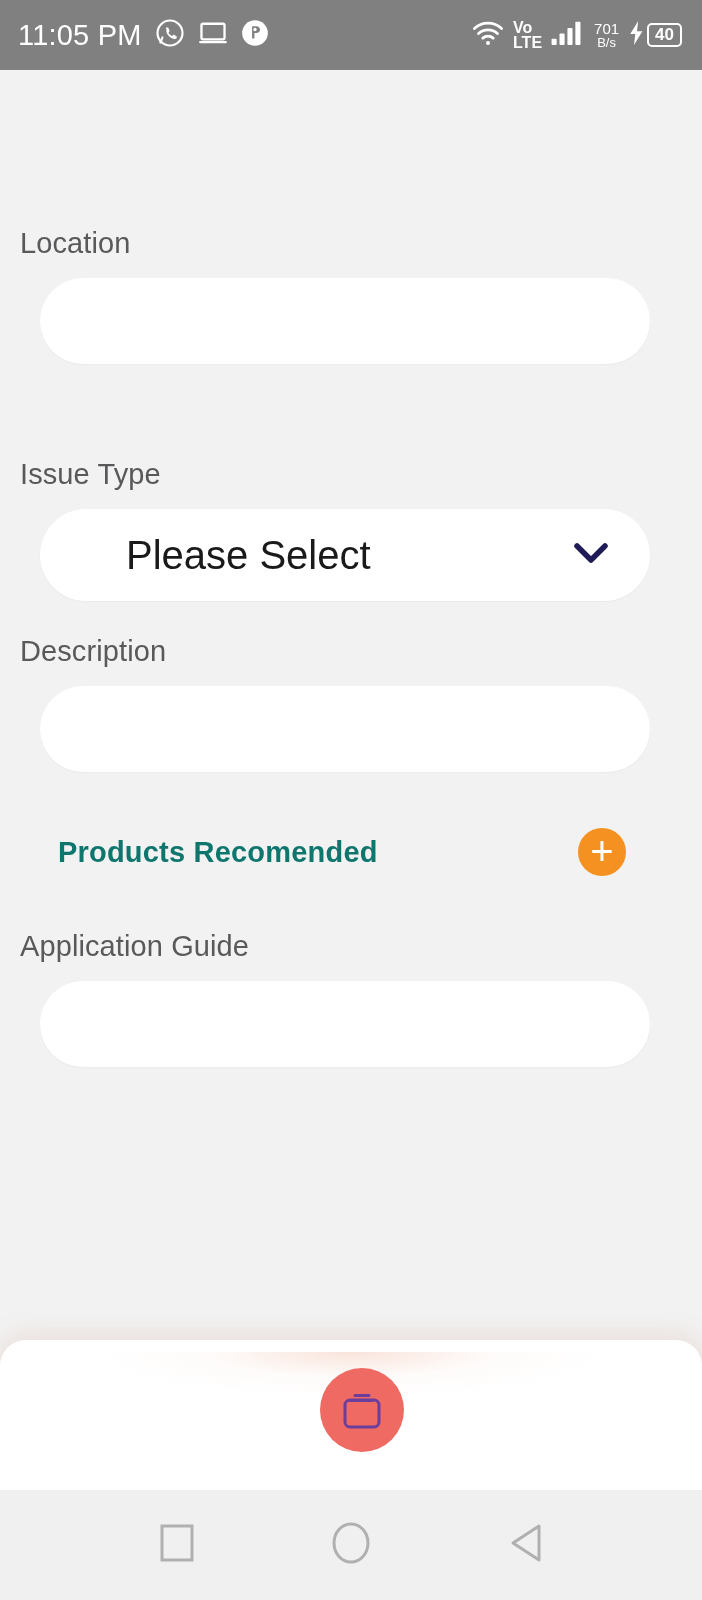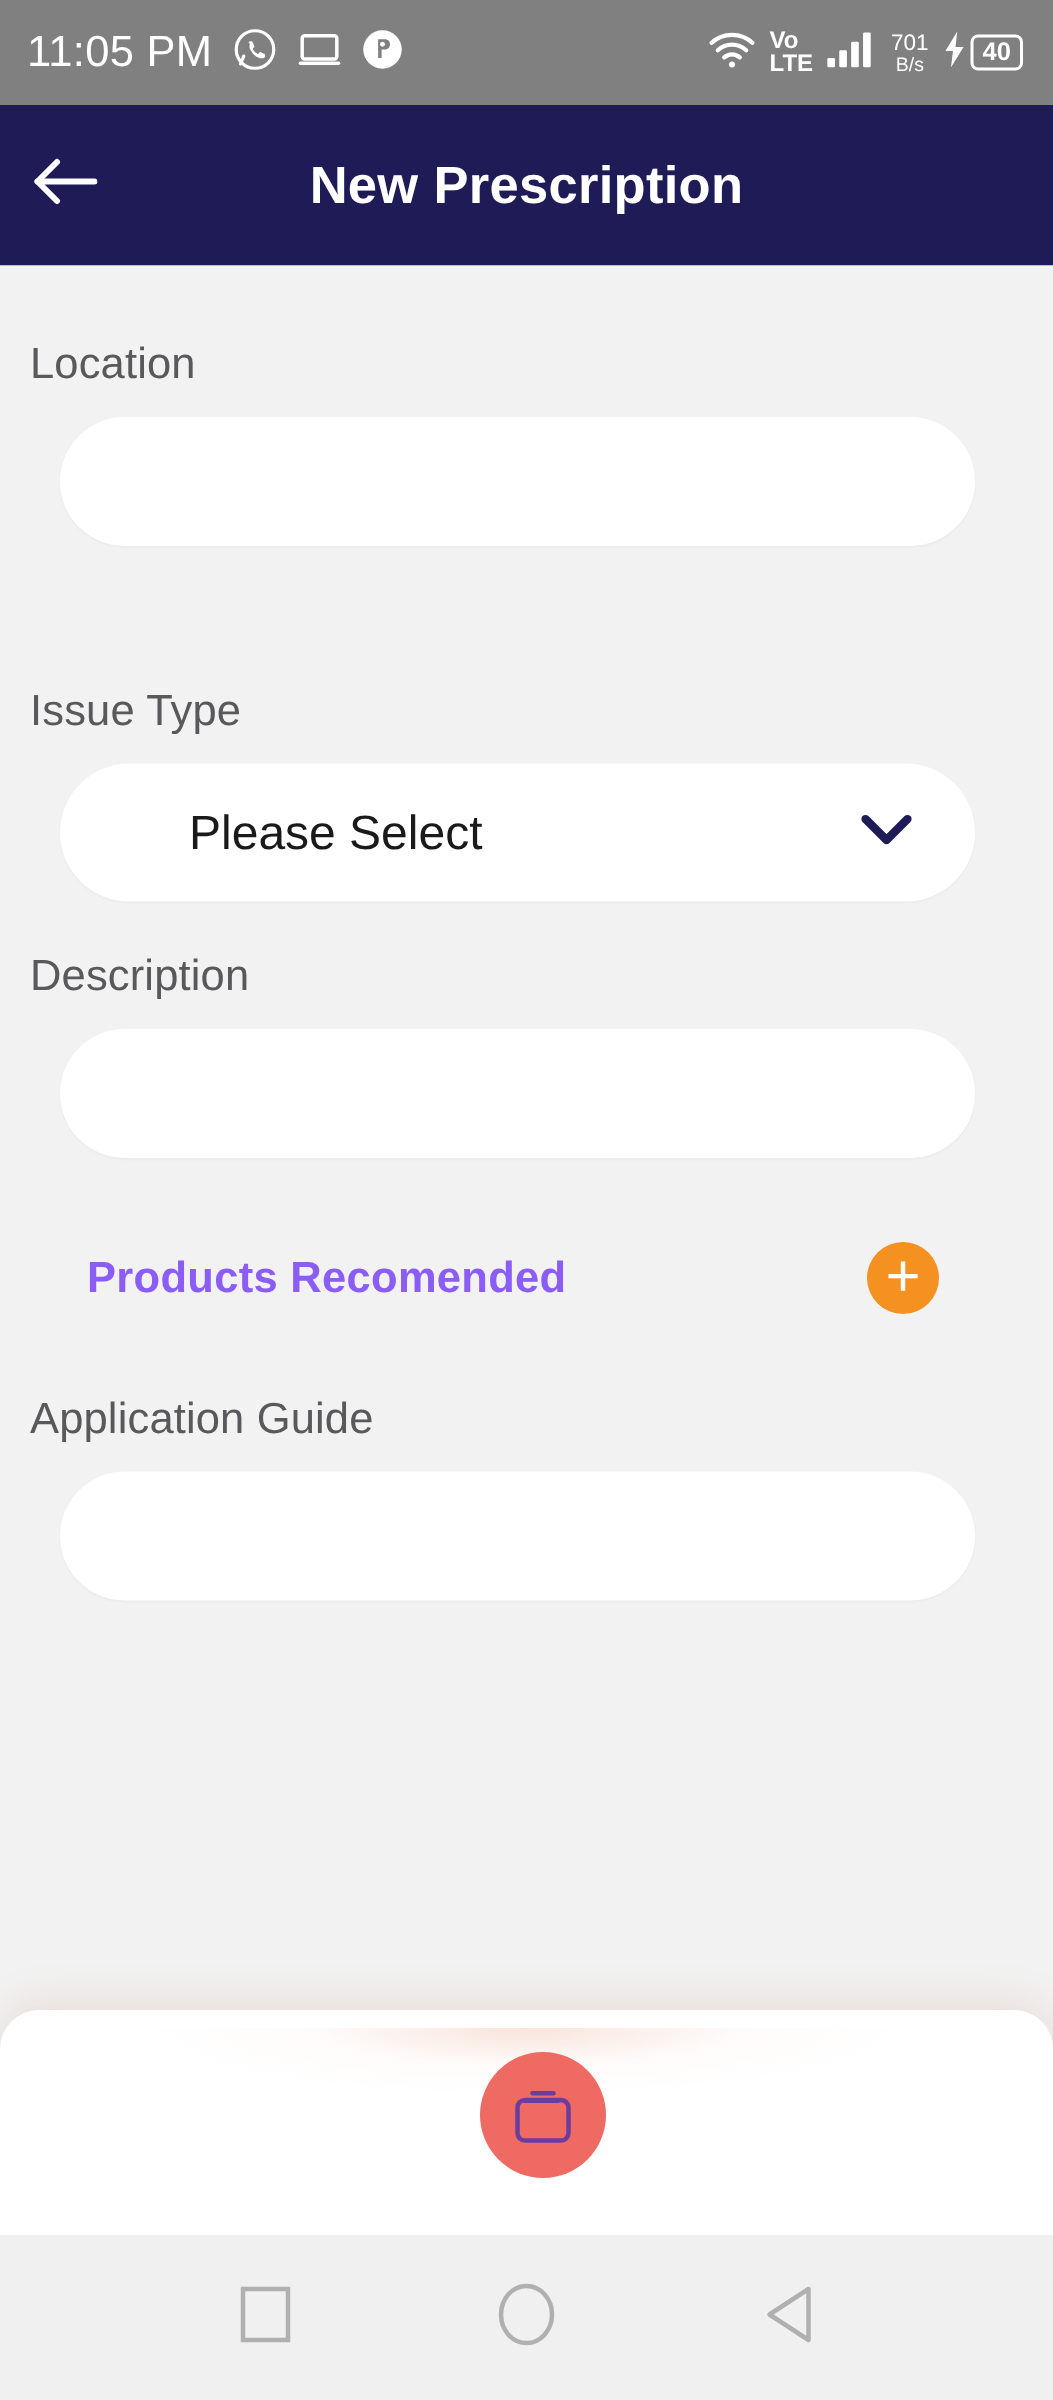--- a/index.html
+++ b/index.html
@@ -152,35 +152,35 @@
     background: #ffffff;
     border-radius: 48px;
     display: flex;
     align-items: center;
     justify-content: space-between;
     padding: 0 42px 0 86px;
     cursor: pointer;
     box-shadow: 0 1px 2px rgba(0,0,0,0.035);
   }
   .dropdown-value {
-    font-size: 32px;
+    font-size: 40px;
     color: #1a1a1a;
   }
 
   
   .products-row {
     display: flex;
     align-items: center;
     justify-content: space-between;
     padding: 52px 76px 0 58px;
   }
   .products-link {
     font-size: 29px;
     font-weight: bold;
-    color: #8b5cf6;
+    color: #0f766e;
     cursor: pointer;
     letter-spacing: 0.2px;
   }
   .add-btn {
     width: 48px;
     height: 48px;
     border-radius: 50%;
     background: #f59120;
     display: flex;
     align-items: center;
@@ -311,31 +311,20 @@
         <span>
           <svg width="17" height="24" viewBox="0 0 12 20" fill="#fff">
             <path d="M7.4 0L0.8 10.8h4.2L3.9 20l7-11.4H6.4z"></path>
           </svg>
         </span>
         <span class="batt-box">40</span>
       </div>
     </div>
   </div>
 
-  <div class="appbar">
-    <div class="back-btn">
-      <span>
-        <svg width="44" height="36" viewBox="0 0 44 36" fill="none">
-          <path d="M42 18H4" stroke="#fff" stroke-width="4" stroke-linecap="round"></path>
-          <path d="M17 5L4 18l13 13" stroke="#fff" stroke-width="4" stroke-linecap="round" stroke-linejoin="round"></path>
-        </svg>
-      </span>
-    </div>
-    <div class="appbar-title">New Prescription</div>
-  </div>
 
   <div class="content">
 
     <div class="field-group">
       <div class="field-label">Location</div>
       <input class="field-input" type="text" value="" placeholder="" style="">
     </div>
     <div class="field-spacer"></div>
 
     <div class="field-spacer"></div>

